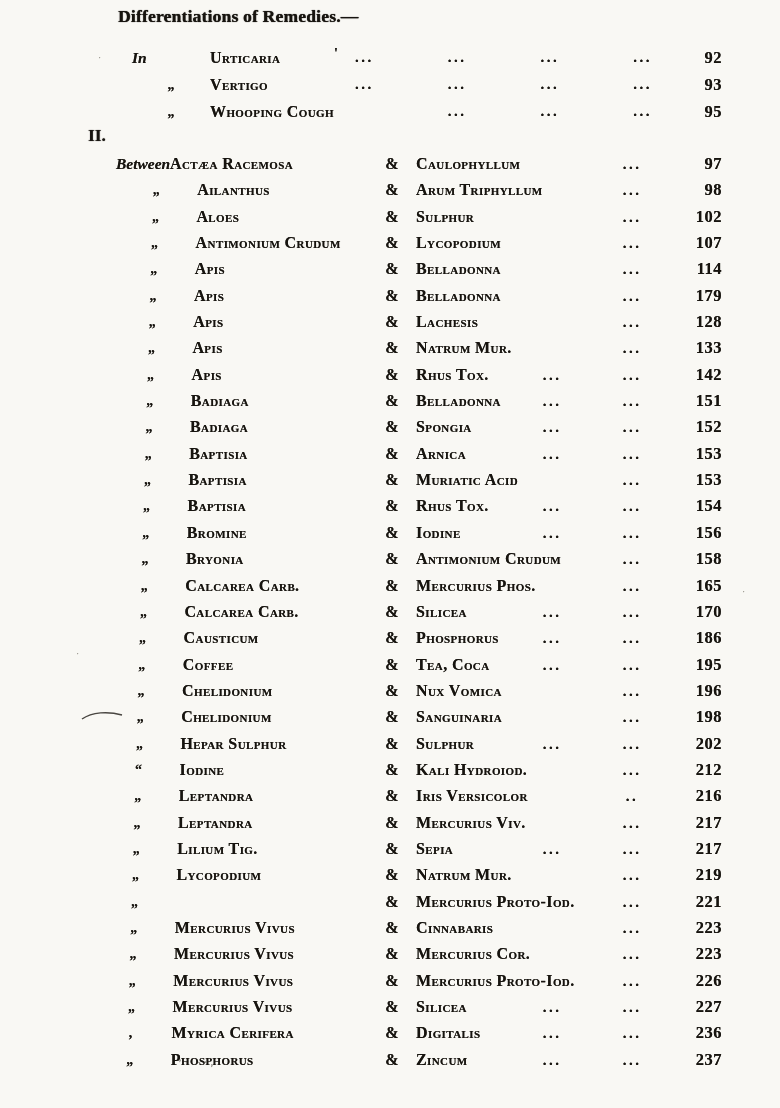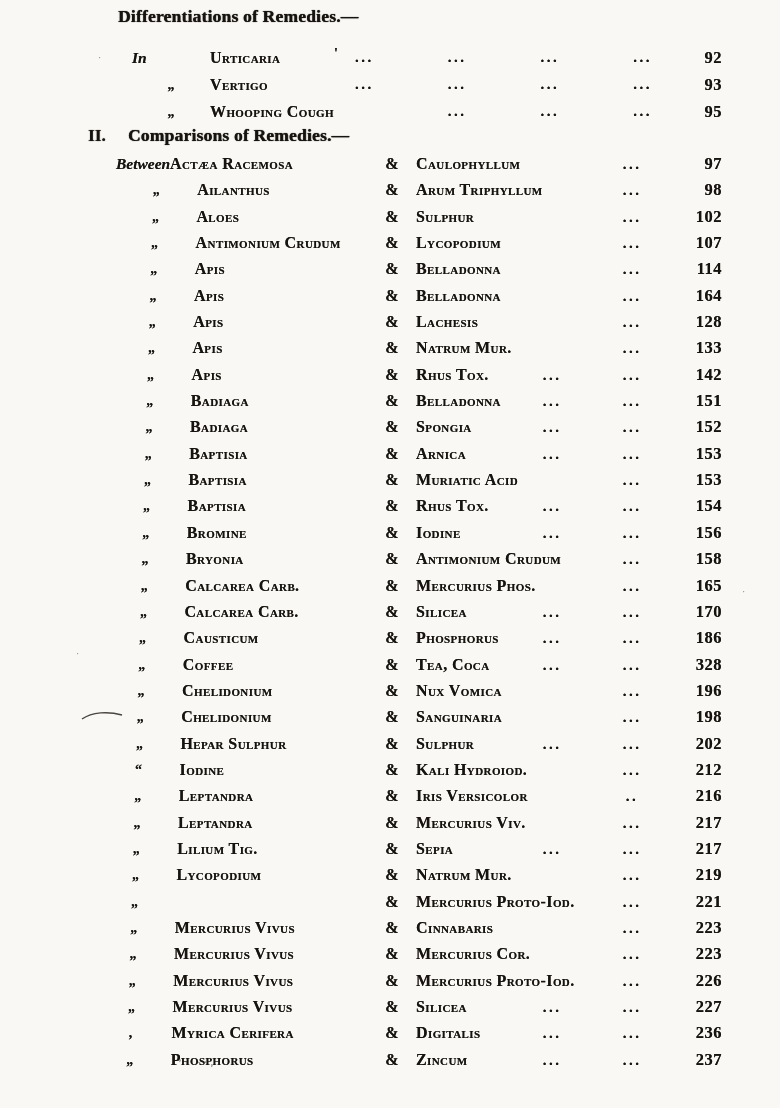--- a/index.html
+++ b/index.html
@@ -109,21 +109,20 @@
           <span class="dgrp">...</span>
           <span class="dgrp">...</span>
           <span class="dgrp">...</span>
         </span>
         <span class="page">95</span>
       </div>
     </div>
 
   <div class="h2row">
     <span class="numeral ink">II.</span>
-    <span class="h2title ink">Comparisons of Remedies.—</span>
   </div>
 
   <div id="s2-rows">
       <div class="crow ink">
         <span class="lead between">Between</span>
         <span class="left sc" style="left: 170px;">Actæa Racemosa</span>
         <span class="amp">&amp;</span>
         <span class="right sc">Caulophyllum</span>
         <span class="dots dotstxt">...</span>
         <span class="page">97</span>
@@ -159,21 +158,21 @@
         <span class="right sc">Belladonna</span>
         <span class="dots dotstxt">...</span>
         <span class="page">114</span>
       </div>
       <div class="crow ink">
         <span class="lead" style="left: 138px;">„</span>
         <span class="left sc" style="left: 194px;">Apis</span>
         <span class="amp">&amp;</span>
         <span class="right sc">Belladonna</span>
         <span class="dots dotstxt">...</span>
-        <span class="page">164</span>
+        <span class="page">179</span>
       </div>
       <div class="crow ink">
         <span class="lead" style="left: 137.2px;">„</span>
         <span class="left sc" style="left: 193.2px;">Apis</span>
         <span class="amp">&amp;</span>
         <span class="right sc">Lachesis</span>
         <span class="dots dotstxt">...</span>
         <span class="page">128</span>
       </div>
       <div class="crow ink">
@@ -280,21 +279,21 @@
         <span class="dots dotstxt">...</span>
         <span class="page">186</span>
       </div>
       <div class="crow ink">
         <span class="lead" style="left: 126.8px;">„</span>
         <span class="left sc" style="left: 182.8px;">Coffee</span>
         <span class="amp">&amp;</span>
         <span class="right sc">Tea, Coca</span>
         <span class="mid dotstxt">...</span>
         <span class="dots dotstxt">...</span>
-        <span class="page">328</span>
+        <span class="page">195</span>
       </div>
       <div class="crow ink">
         <span class="lead" style="left: 126px;">„</span>
         <span class="left sc" style="left: 182px;">Chelidonium</span>
         <span class="amp">&amp;</span>
         <span class="right sc">Nux Vomica</span>
         <span class="dots dotstxt">...</span>
         <span class="page">196</span>
       </div>
       <div class="crow ink">

